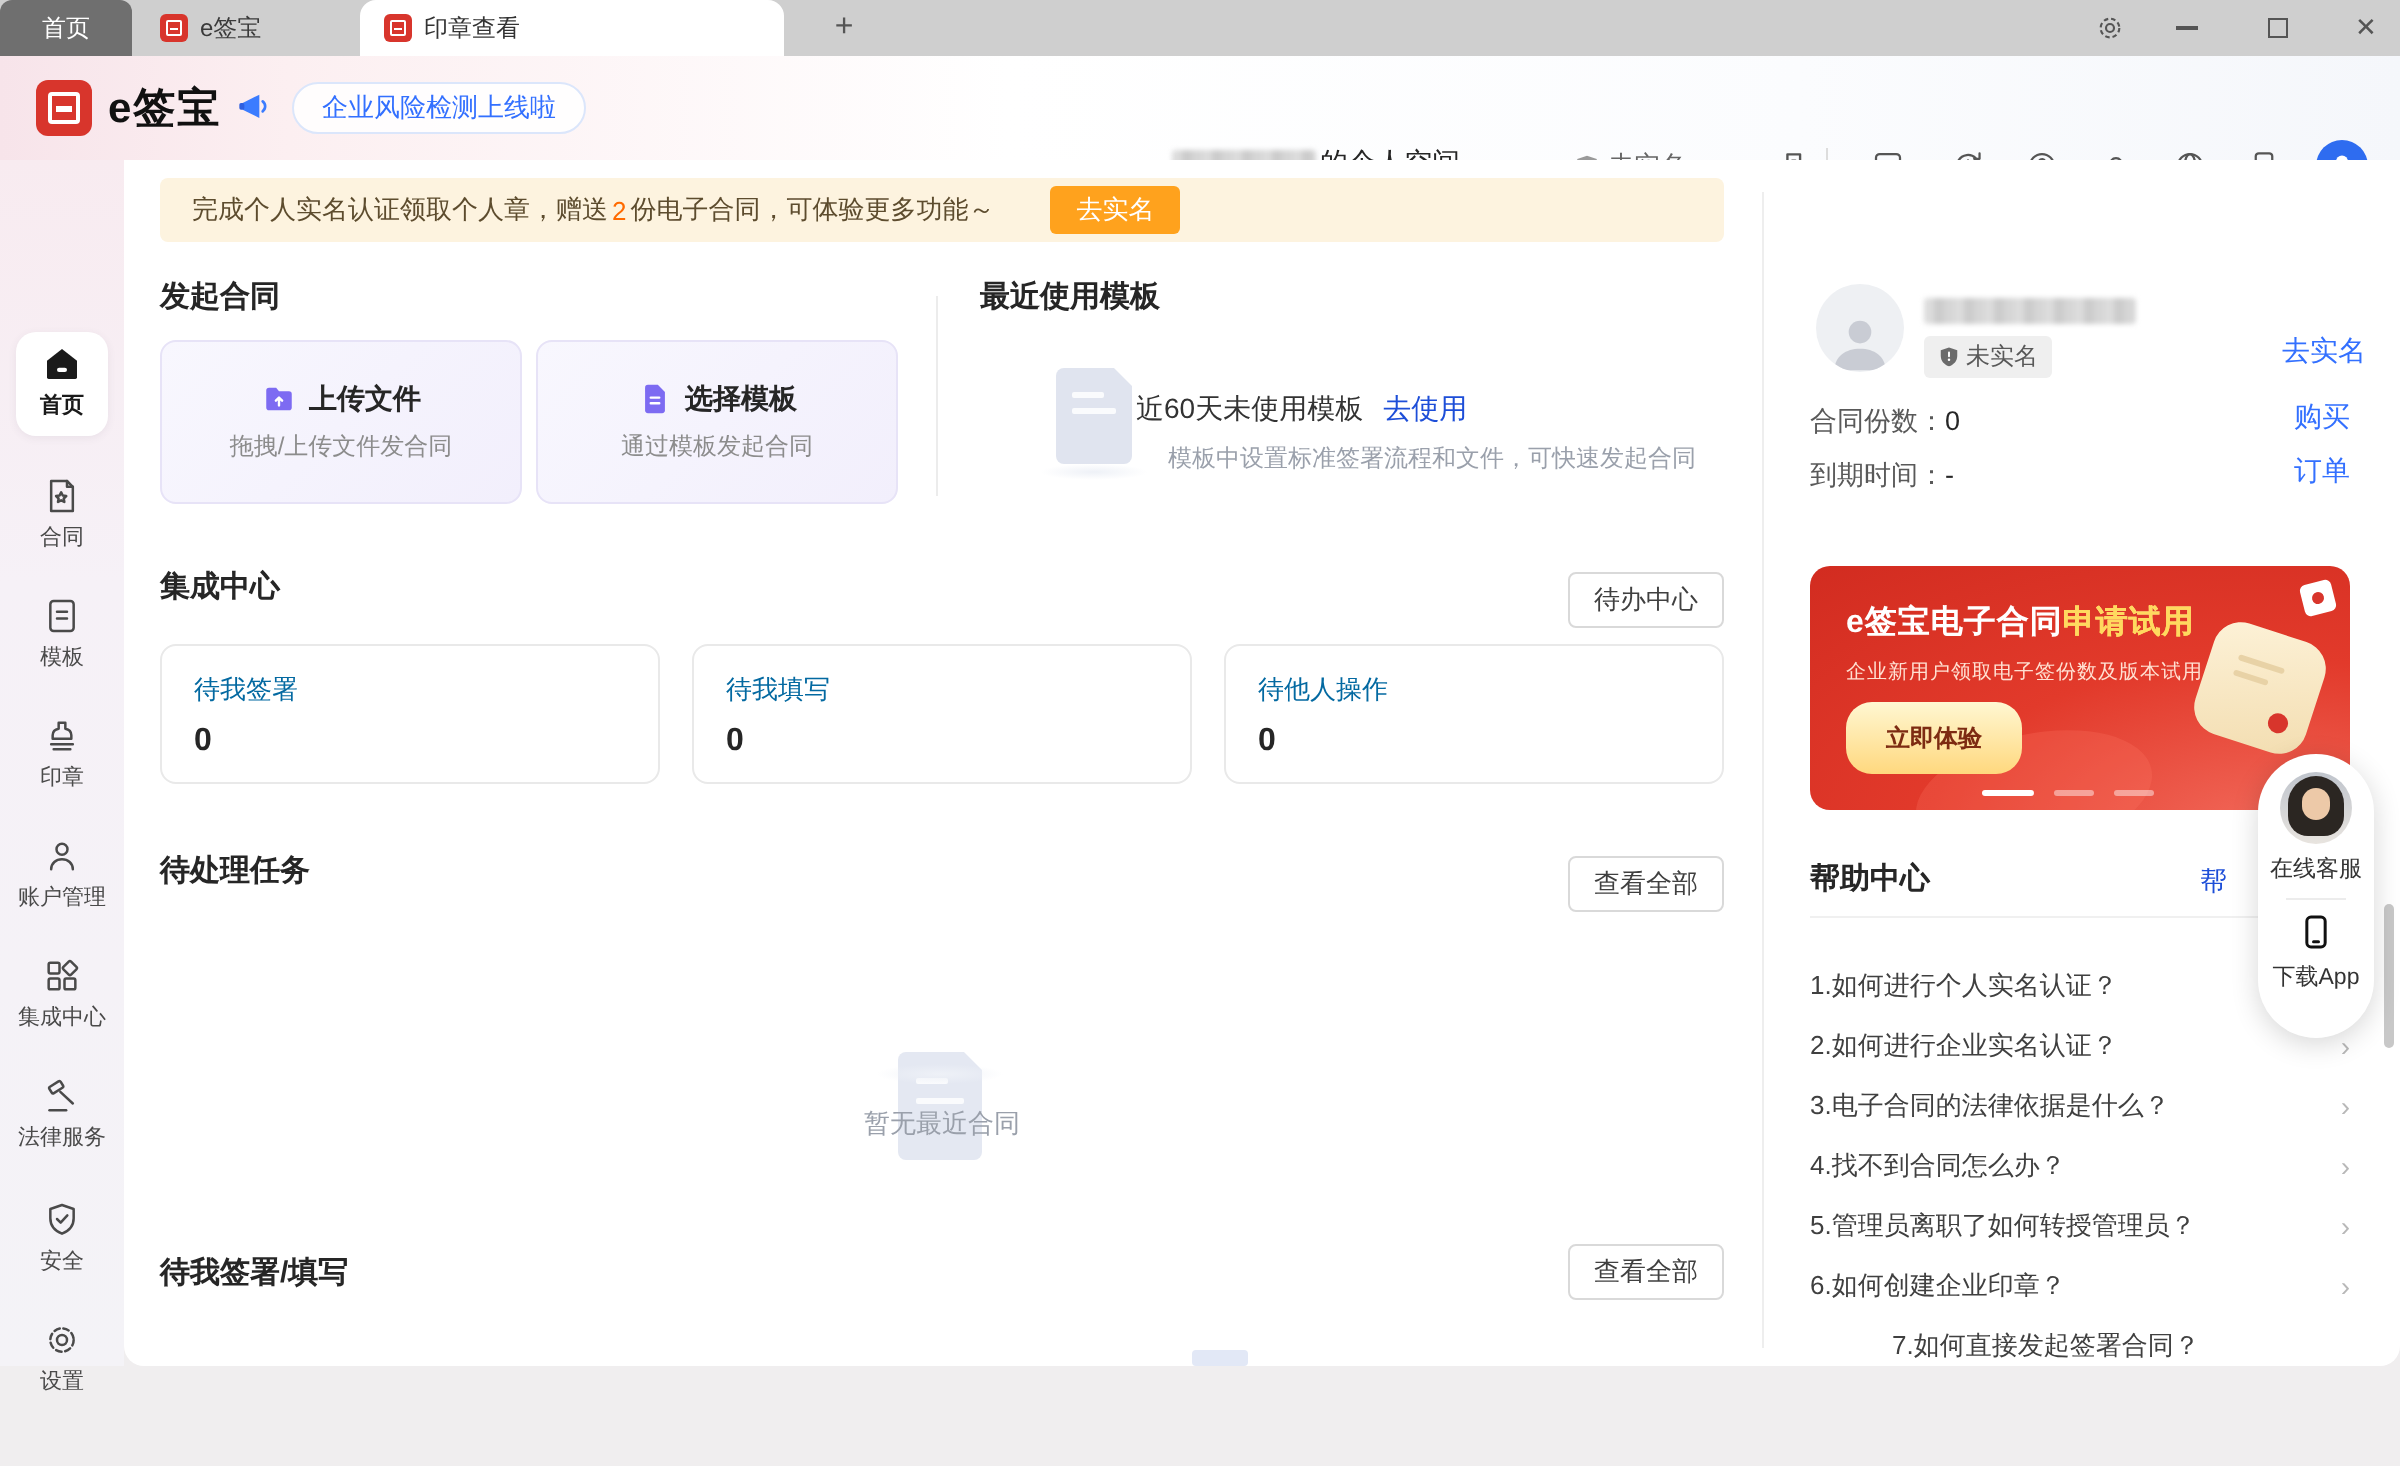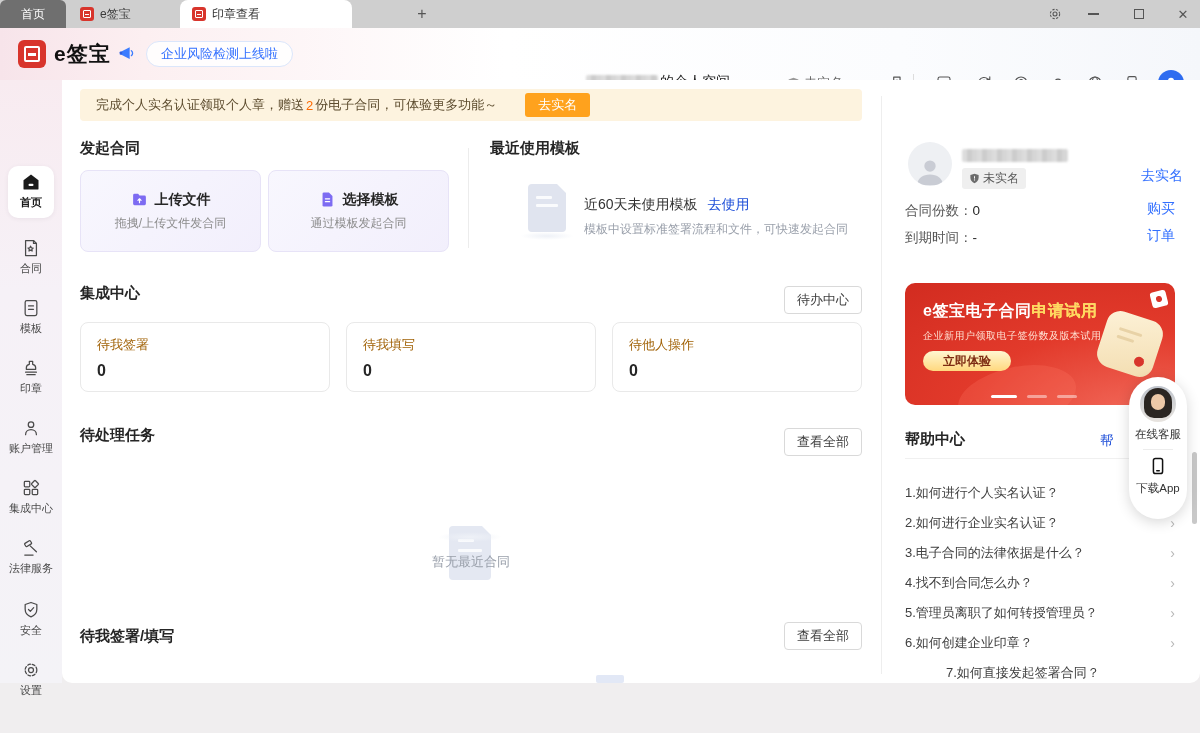--- a/index.html
+++ b/index.html
@@ -6,21 +6,21 @@
   html,body { width:1200px; height:733px; overflow:hidden; }
   body { font-family:"Liberation Sans","DejaVu Sans",sans-serif; background:#f0eeef; }
   .abs { position:absolute; }
   #app { position:relative; width:1200px; height:733px; }
 
   
   #tabbar { left:0; top:0; width:1200px; height:28px; background:#cfcfcf; }
   .tab { height:28px; display:flex; align-items:center; gap:6px; font-size:12px; }
   #tab-home { left:0; top:0; width:66px; background:#6f6f6f; color:#fff; justify-content:center; border-radius:6px 6px 0 0; }
   #tab-esign { left:70px; top:0; width:105px; color:#3a3a3a; padding-left:10px; }
-  #tab-seal { left:180px; top:0; width:172px; background:#fff; color:#333; border-radius:8px 8px 0 0; padding-left:12px; }
+  #tab-seal { left:180px; top:0; width:212px; background:#fff; color:#333; border-radius:8px 8px 0 0; padding-left:12px; }
   .mini-logo { width:14px; height:14px; background:#d8352c; border-radius:3px; position:relative; flex:0 0 auto; }
   .mini-logo:before { content:""; position:absolute; left:3px; top:3px; right:3px; bottom:3px; border:1.4px solid #fff; border-radius:1px; }
   .mini-logo:after { content:""; position:absolute; left:5px; top:6.5px; width:4px; height:1.4px; background:#fff; }
   #new-tab { left:408px; top:0; width:28px; height:28px; color:#555; font-size:16px; display:flex; align-items:center; justify-content:center; }
   .winctl { top:0; width:30px; height:28px; display:flex; align-items:center; justify-content:center; color:#555; font-size:13px; }
   #ctl-gear { left:1040px; } #ctl-min { left:1078px; } #ctl-max { left:1124px; } #ctl-close { left:1168px; }
   .maxbox { width:10px; height:10px; border:1.4px solid #555; }
   .minline { width:11px; height:1.6px; background:#555; }
 
   
@@ -75,39 +75,39 @@
   
   .doc-icon { position:relative; background:#e0e4ef; border-radius:4px; }
   .doc-icon:before { content:""; position:absolute; right:-1px; top:-1px; border-style:solid; border-width:0 11px 11px 0; border-color:transparent #fff transparent transparent; }
   .doc-line { position:absolute; background:#fafbfd; border-radius:1px; }
   .tpl-row { font-size:14px; color:#333; display:flex; gap:10px; align-items:center; }
   .blue { color:#1d4ed8; }
   .hint { font-size:12px; color:#9aa0ab; }
 
   
   .stat-card { top:322px; width:250px; height:70px; border:1px solid #e9e9e9; border-radius:8px; padding:13px 16px; }
-  .stat-label { font-size:13px; color:#a16207; }
+  .stat-label { font-size:13px; color:#0369a1; }
   .stat-num { font-size:16px; font-weight:600; color:#262626; margin-top:8px; }
 
   
   #panel-divider { left:881px; top:96px; width:1px; height:578px; background:#eeeeee; }
   #p-avatar { left:908px; top:142px; width:44px; height:44px; border-radius:50%; background:#eef0f3; overflow:hidden; display:flex; align-items:flex-end; justify-content:center; }
   #p-name { left:962px; top:149px; width:106px; height:13px; }
   .verify-chip { display:inline-flex; align-items:center; gap:3px; background:#efefef; border-radius:3px; padding:2px 7px; font-size:12px; color:#595959; }
   .p-row { font-size:13.5px; color:#595959; }
   .p-row b { color:#262626; font-weight:400; }
   .p-link { font-size:14px; color:#3370ff; }
 
   
   #promo { left:905px; top:283px; width:270px; height:122px; border-radius:10px; overflow:hidden;
     background:radial-gradient(140% 160% at 85% 110%,#f2695a 0%,#e23a2b 45%,#cf291e 100%); }
   .promo-title { position:absolute; left:18px; top:18px; font-size:16px; font-weight:700; color:#fff; letter-spacing:.5px; }
   .promo-title .accent { background:linear-gradient(180deg,#fff3b0,#ffd95e); -webkit-background-clip:text; background-clip:text; color:#ffd95e; }
   .promo-sub { position:absolute; left:18px; top:46px; font-size:10px; color:#ffe0d2; letter-spacing:.5px; }
-  .promo-btn { position:absolute; left:18px; top:68px; width:88px; height:20px; border-radius:13px;
+  .promo-btn { position:absolute; left:18px; top:68px; width:88px; height:36px; border-radius:13px;
     background:linear-gradient(180deg,#fff7d2,#ffd87e); color:#7d2b12; font-size:12px; font-weight:700;
     display:flex; align-items:center; justify-content:center; }
   .promo-dot { position:absolute; top:112px; height:3px; width:20px; border-radius:2px; background:rgba(255,255,255,.45); }
   .promo-dot.on { background:#fff; }
   .hexdoc { position:absolute; right:16px; top:32px; width:58px; height:58px; background:linear-gradient(160deg,#fdf2d8,#f3ddb0); border-radius:14px; transform:rotate(18deg); }
   .hexdoc .dl { position:absolute; left:14px; background:#e8d2a6; height:3px; border-radius:2px; }
   .hexdoc .seal-dot { position:absolute; right:10px; bottom:10px; width:10px; height:10px; border-radius:50%; background:#d8352c; }
   .gift { position:absolute; right:8px; top:8px; width:16px; height:16px; background:#fff; border-radius:3px; transform:rotate(-14deg); }
   .gift:after { content:""; position:absolute; left:5px; top:5px; width:6px; height:6px; border-radius:50%; background:#d8352c; }
   .promo-swirl { position:absolute; left:52px; top:84px; width:120px; height:60px; border-radius:50%; background:rgba(255,120,100,.25); transform:rotate(-12deg); }
@@ -350,21 +350,21 @@
   <div id="col-divider" class="abs"></div>
 
   <div class="abs sec-title" style="left:490px;top:139px;">最近使用模板</div>
   <div class="abs doc-icon" style="left:528px;top:184px;width:38px;height:48px;">
     <span class="doc-line" style="left:8px;top:12px;width:16px;height:3px;"></span>
     <span class="doc-line" style="left:8px;top:20px;width:22px;height:3px;"></span>
   </div>
   <div class="abs" style="left:520px;top:232px;width:54px;height:8px;">
       <div class="empty-shadow" style="width:100%;height:100%;"></div>
     </div>
-  <div class="abs tpl-row" style="left:584px;top:196px;justify-content:center;">
+  <div class="abs tpl-row" style="left:568px;top:196px;justify-content:center;">
     <span>近60天未使用模板</span>
     <span class="blue">去使用</span>
   </div>
   <div class="abs hint" style="left:584px;top:221px;">模板中设置标准签署流程和文件，可快速发起合同</div>
 
   <div class="abs sec-title" style="left:80px;top:284px;">集成中心</div>
   <div class="abs ghost-btn" style="left:784px;top:286px;">待办中心</div>
   <div class="abs stat-card" style="left:80px;">
     <div class="stat-label">待我签署</div>
     <div class="stat-num">0</div>

